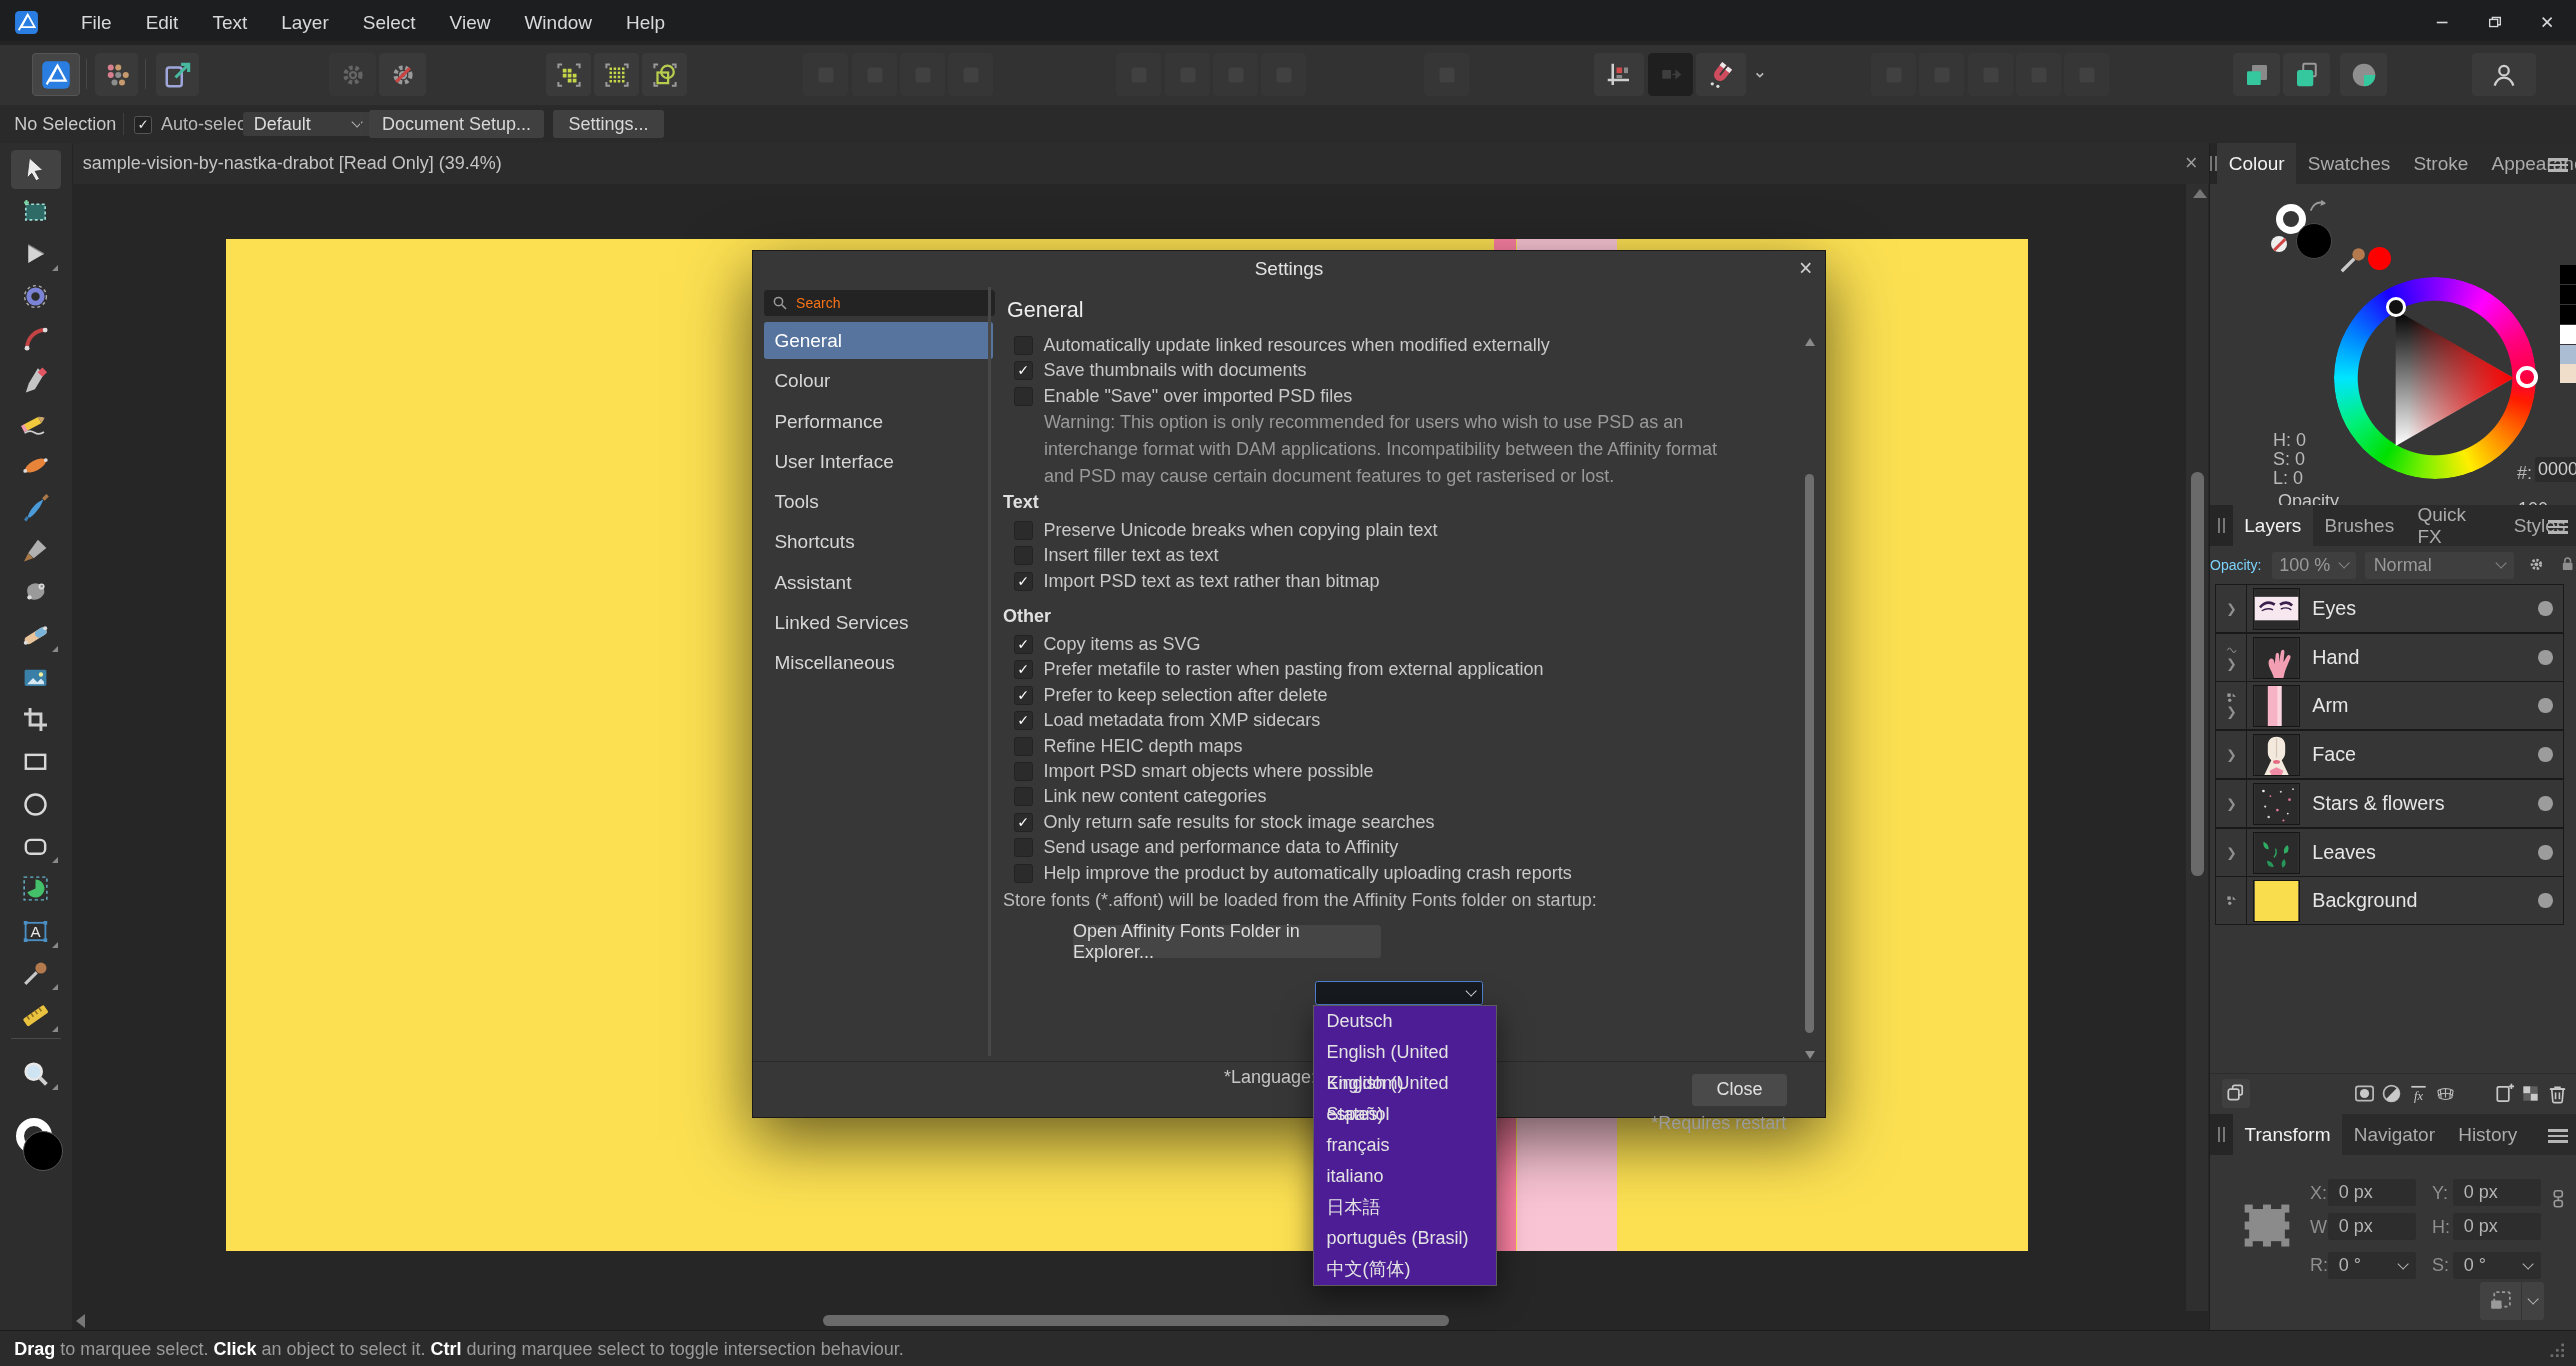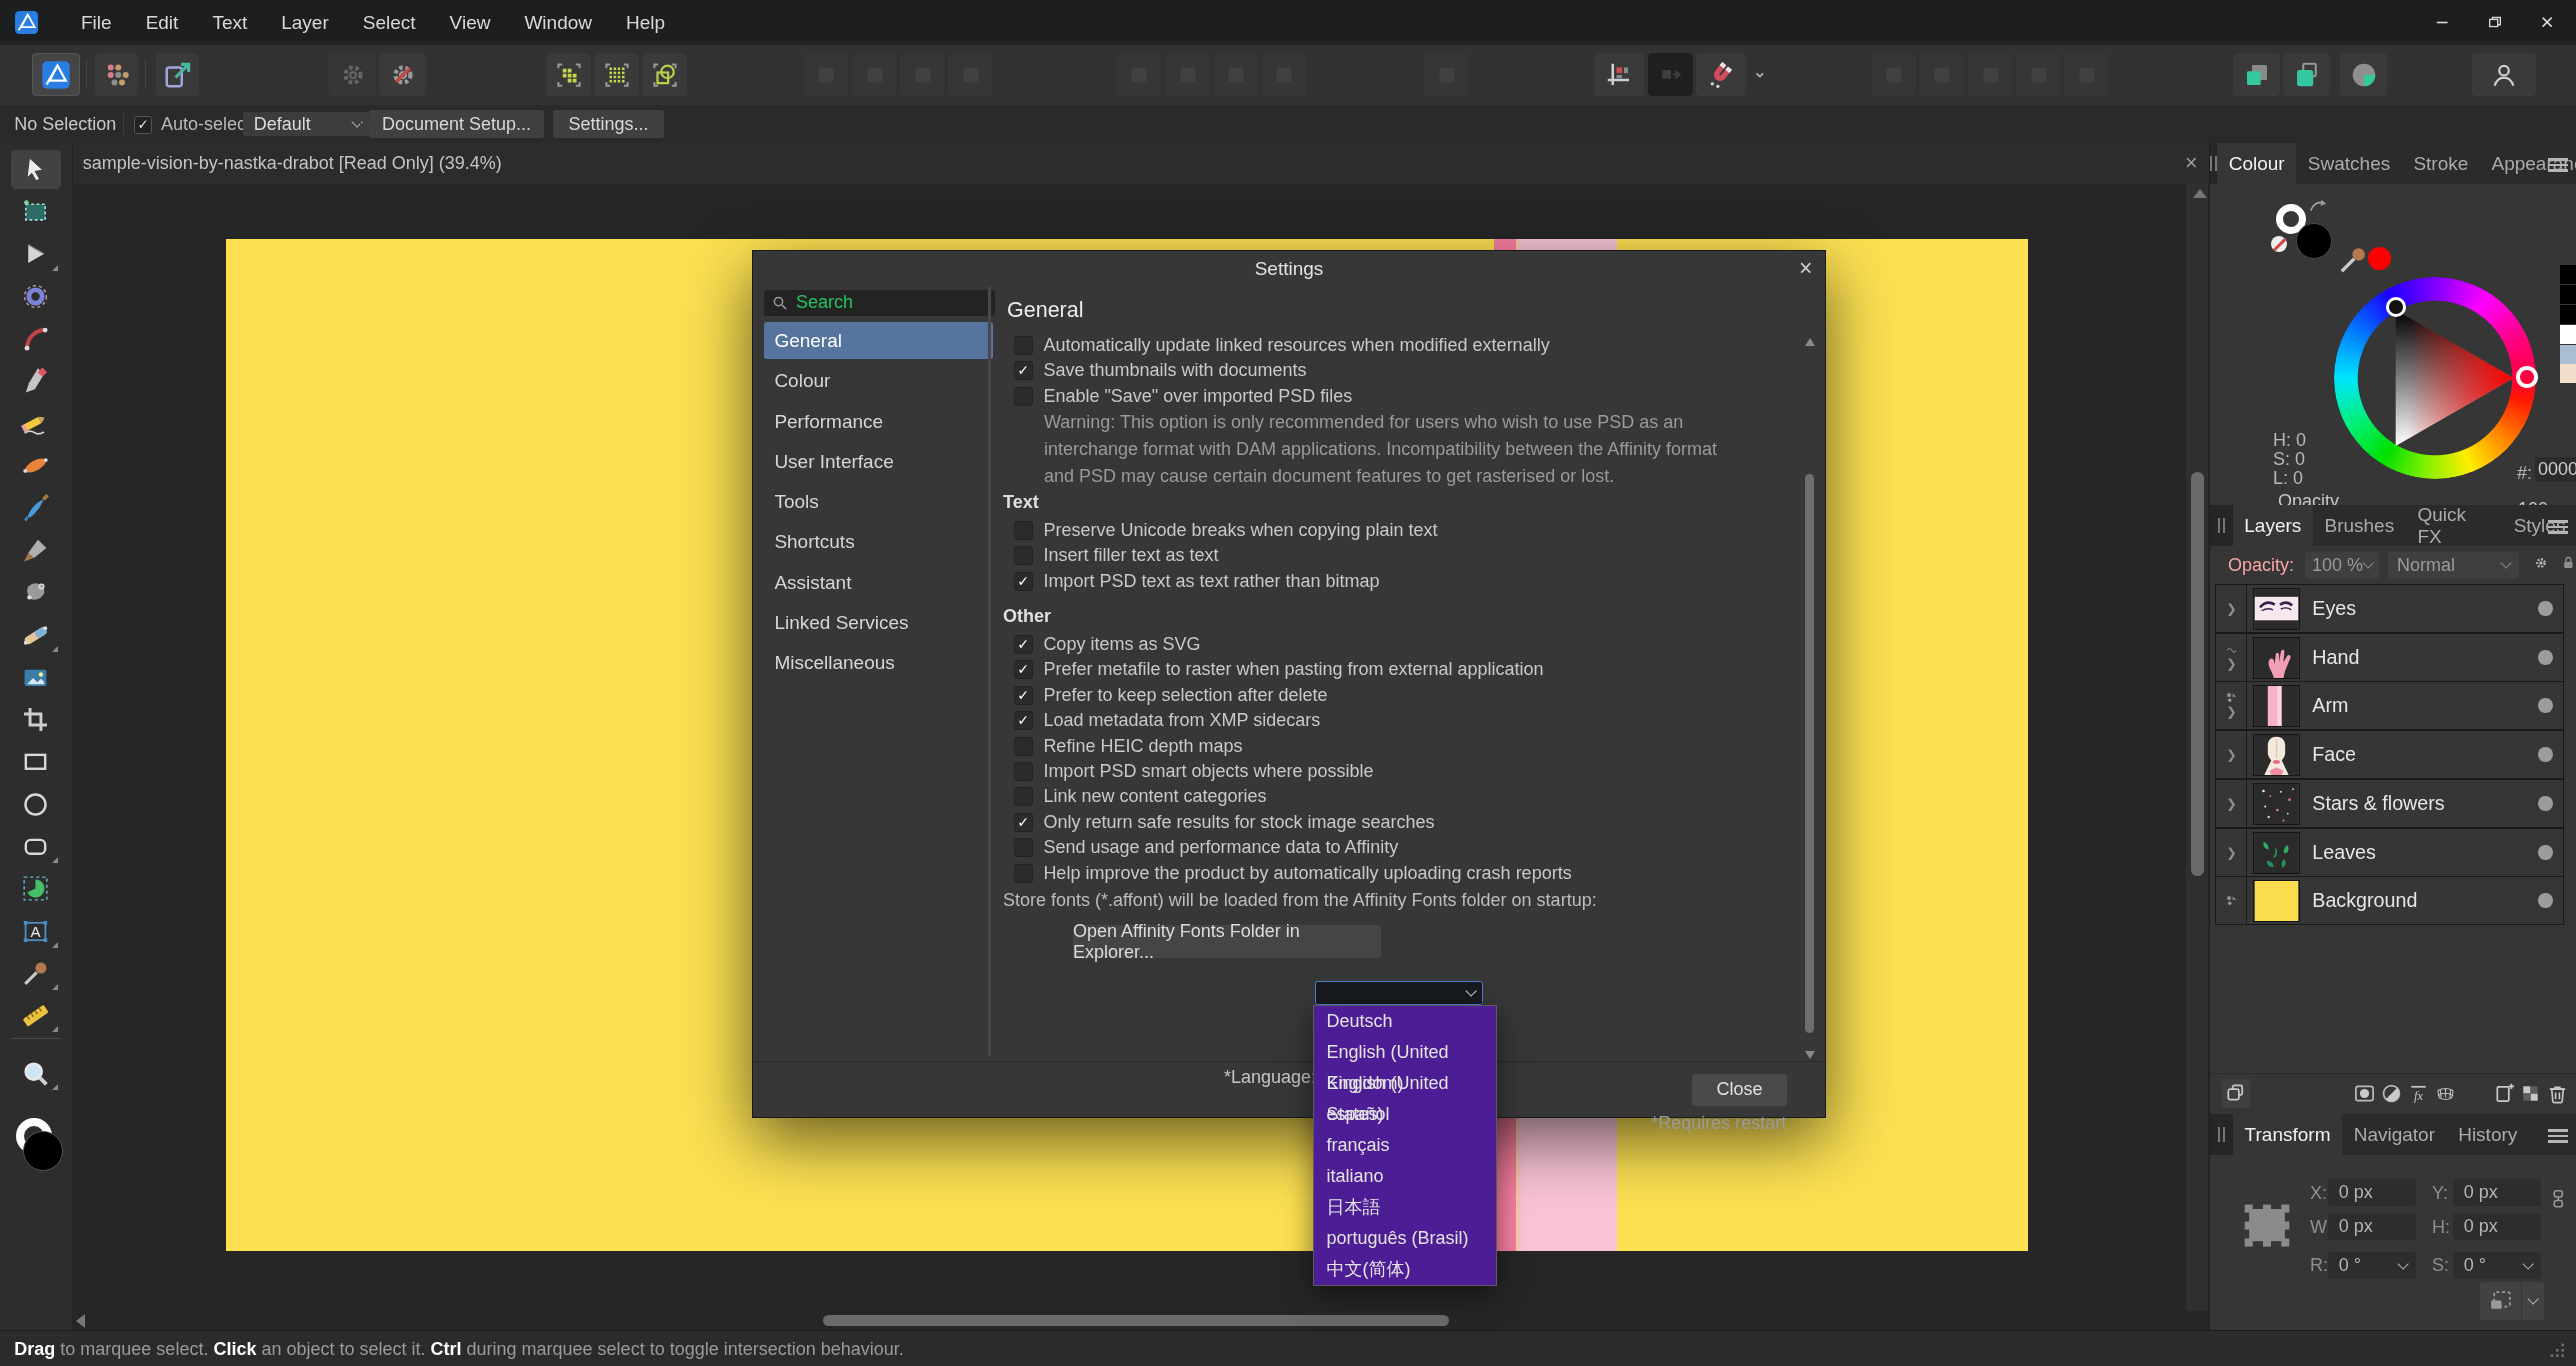--- a/index.html
+++ b/index.html
@@ -92,21 +92,21 @@
   #statusbar{left:0;top:1330px;width:2576px;height:37px;background:#2b2b2b;border-top:0.9px solid #1c1c1c;}
   #status-text{left:14.3px;top:0;line-height:36px;font-size:18px;color:#9a9a9a;}
   #status-text b{color:#fff;}
   
   #dialog{left:752px;top:250px;width:1074px;height:868px;background:#373737;border:0.9px solid #191919;
      box-shadow:0 21.5px 63px rgba(0,0,0,.6);box-sizing:border-box;z-index:50;}
   #dlg-title{left:0;top:0;width:100%;height:36px;text-align:center;line-height:36px;font-size:19px;color:#e3e3e3;}
   #dlg-close{right:12.5px;top:3.6px;font-size:23px;color:#cfcfcf;}
   #dlg-sidebar{left:10.7px;top:37px;width:231px;height:823px;}
   #dlg-search{left:0;top:1.8px;width:224px;height:26px;background:#232323;border-radius:3.6px;display:flex;align-items:center;padding-left:7.2px;}
-  #dlg-search span{color:#22c55e;font-size:18px;margin-left:7.2px;}
+  #dlg-search span{color:#f97316;font-size:14px;margin-left:7.2px;}
   .side-item{position:absolute;left:0;width:229px;height:37px;line-height:37px;font-size:19px;color:#d6d6d6;padding-left:10.7px;box-sizing:border-box;border-radius:2.7px;}
   .side-item.sel{background:#56749e;color:#fff;}
   #side-scroll{left:235px;top:36px;width:2.7px;height:769px;background:#484848;}
   #dlg-heading{left:254px;top:47px;font-size:21.5px;color:#ededed;}
   #dlg-content{left:250px;top:81px;width:794px;height:729px;}
   .cb-group{position:absolute;left:0;width:769px;}
   .cb-header{font-size:18px;font-weight:bold;color:#e0e0e0;height:27px;line-height:27px;margin-bottom:1.8px;}
   .cb-row{height:25.4px;display:flex;align-items:center;}
   .cb-box{width:19px;height:19px;background:#2b2b2b;border:0.9px solid #222;border-radius:2.7px;box-sizing:border-box;
      color:#fff;font-size:14.3px;line-height:17px;text-align:center;flex:none;margin-left:10.7px;}
@@ -777,21 +777,21 @@
           <div class="ptab">Quick FX</div>
           <div class="ptab">Styles</div>
         </div>
       <div class="pburger">
           <i></i>
           <i></i>
           <i></i>
         </div>
     </div>
     <div class="abs" style="left:0;top:403px;width:367px;height:38px;display:flex;align-items:center;">
-      <span style="margin-left:18px;font-size:18px;color:#fca5a5;">Opacity:</span>
+      <span style="font-size:14px;color:#7dd3fc;">Opacity:</span>
       <div class="dark-field" style="position:relative;margin-left:10.7px;width:77px;height:27px;justify-content:space-between;padding:0 7.2px;color:#9a9a9a;background:#3f3f3f;">
         <span>100 %</span>
           <span class="chev" style="border-color:#8a8a8a;"></span>
       </div>
       <div class="dark-field" style="position:relative;margin-left:9px;width:146px;height:27px;justify-content:space-between;padding:0 9px;color:#9a9a9a;background:#3f3f3f;">
         <span>Normal</span>
           <span class="chev" style="border-color:#8a8a8a;"></span>
       </div>
       <div style="margin-left:12.5px;width:23px;height:23px;">
         <svg viewBox="0 0 24 24">

